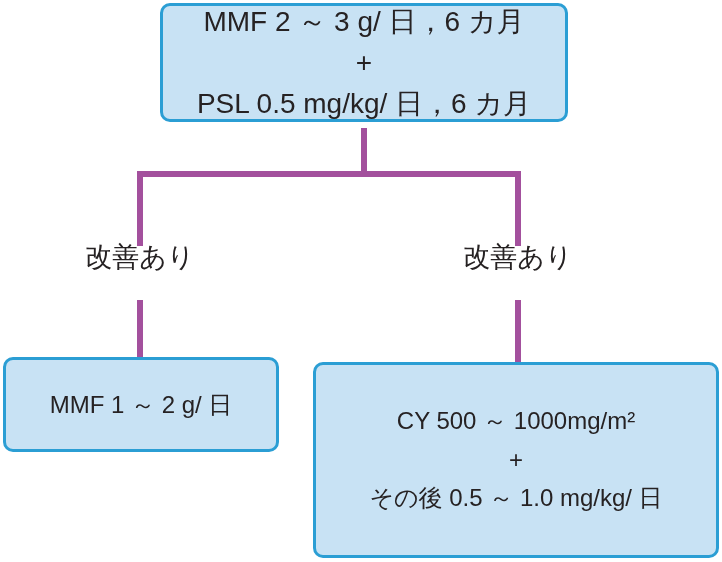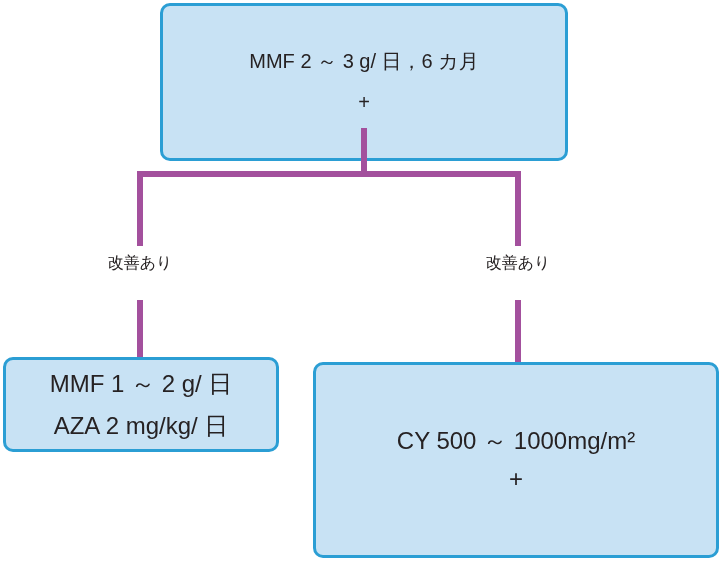--- a/index.html
+++ b/index.html
@@ -26,22 +26,22 @@
     align-items: center;
     justify-content: center;
     color: var(--text, #262223);
     text-align: center;
   }
   .box .bline {
     white-space: nowrap;
   }
   .top-box {
     left: 160px; top: 3px;
-    width: 408px; height: 158px;
-    font-size: 20px; line-height: 41px;
+    width: 408px; height: 119px;
+    font-size: 28px; line-height: 41px;
   }
   .left-box {
     left: 3px; top: 357px;
     width: 276px; height: 95px;
     font-size: 24px; line-height: 42px;
   }
   .right-box {
     left: 313px; top: 362px;
     width: 406px; height: 196px;
     font-size: 24px; line-height: 38.5px;
@@ -51,54 +51,55 @@
     background: var(--connector, #a3509d);
   }
   .seg-top-vertical      { left: 361px; top: 128px; width: 6px;  height: 49px; }
   .seg-horizontal        { left: 137px; top: 171px; width: 384px; height: 6px; }
   .seg-left-vertical-1   { left: 137px; top: 171px; width: 6px;  height: 75px; }
   .seg-left-vertical-2   { left: 137px; top: 300px; width: 6px;  height: 57px; }
   .seg-right-vertical-1  { left: 515px; top: 171px; width: 6px;  height: 75px; }
   .seg-right-vertical-2  { left: 515px; top: 300px; width: 6px;  height: 62px; }
   .branch-label {
     position: absolute;
-    top: 248px;
+    top: 242px;
     width: 200px;
     text-align: center;
-    font-size: 16px;
+    font-size: 27px;
     line-height: 30px;
     color: var(--text, #262223);
     white-space: nowrap;
   }
   .label-improved { left: 40px;  }  
   .label-no-improvement { left: 418px; }  
 </style>
 </head>
 <body>
 
 <div class="canvas">
 
   <div class="box top-box">
     <div class="bline">MMF 2 ～ 3 g/ 日，6 カ月</div>
     <div class="bline">+</div>
+    <div class="bline">PSL 0.5 mg/kg/ 日，6 カ月</div>
   </div>
 
   <div class="seg seg-top-vertical"></div>
   <div class="seg seg-horizontal"></div>
   <div class="seg seg-left-vertical-1"></div>
   <div class="seg seg-left-vertical-2"></div>
   <div class="seg seg-right-vertical-1"></div>
   <div class="seg seg-right-vertical-2"></div>
 
   <div class="branch-label label-improved">改善あり</div>
   <div class="branch-label label-no-improvement">改善あり</div>
 
   <div class="box left-box">
     <div class="bline">MMF 1 ～ 2 g/ 日</div>
-    <div class="bline">AZA 2 mg/kg/ 日</div>
   </div>
 
   <div class="box right-box">
     <div class="bline">CY 500 ～ 1000mg/m²</div>
     <div class="bline">+</div>
+    <div class="bline">その後 0.5 ～ 1.0 mg/kg/ 日</div>
   </div>
 
 </div>
 
 </body></html>

